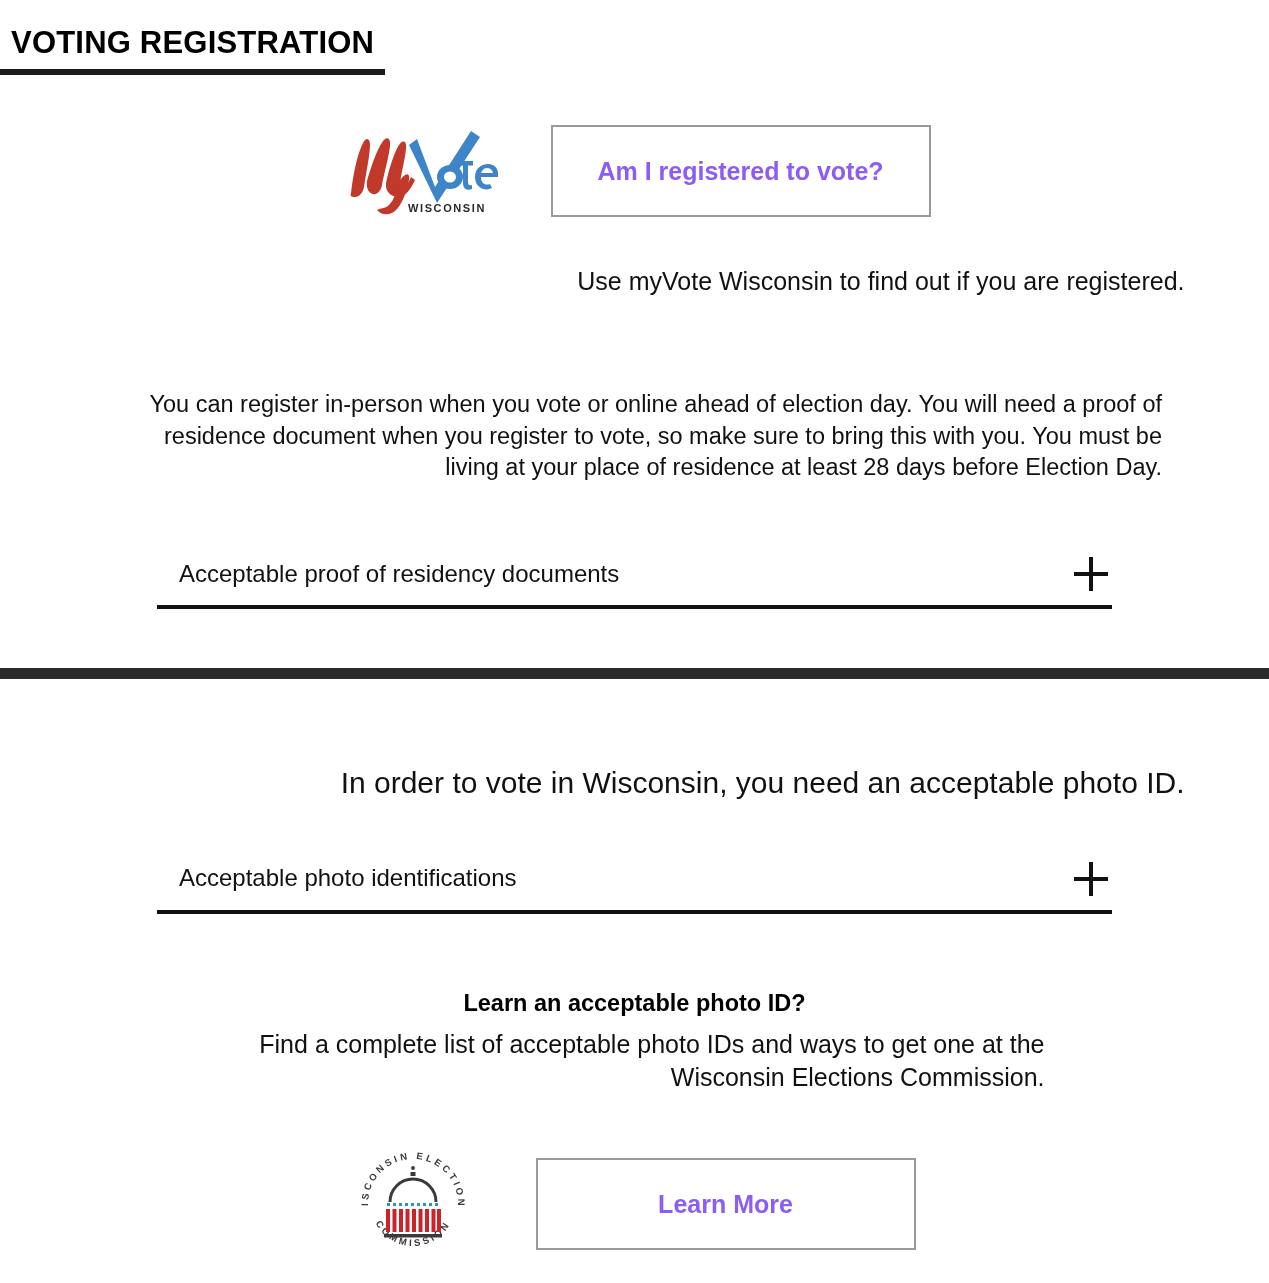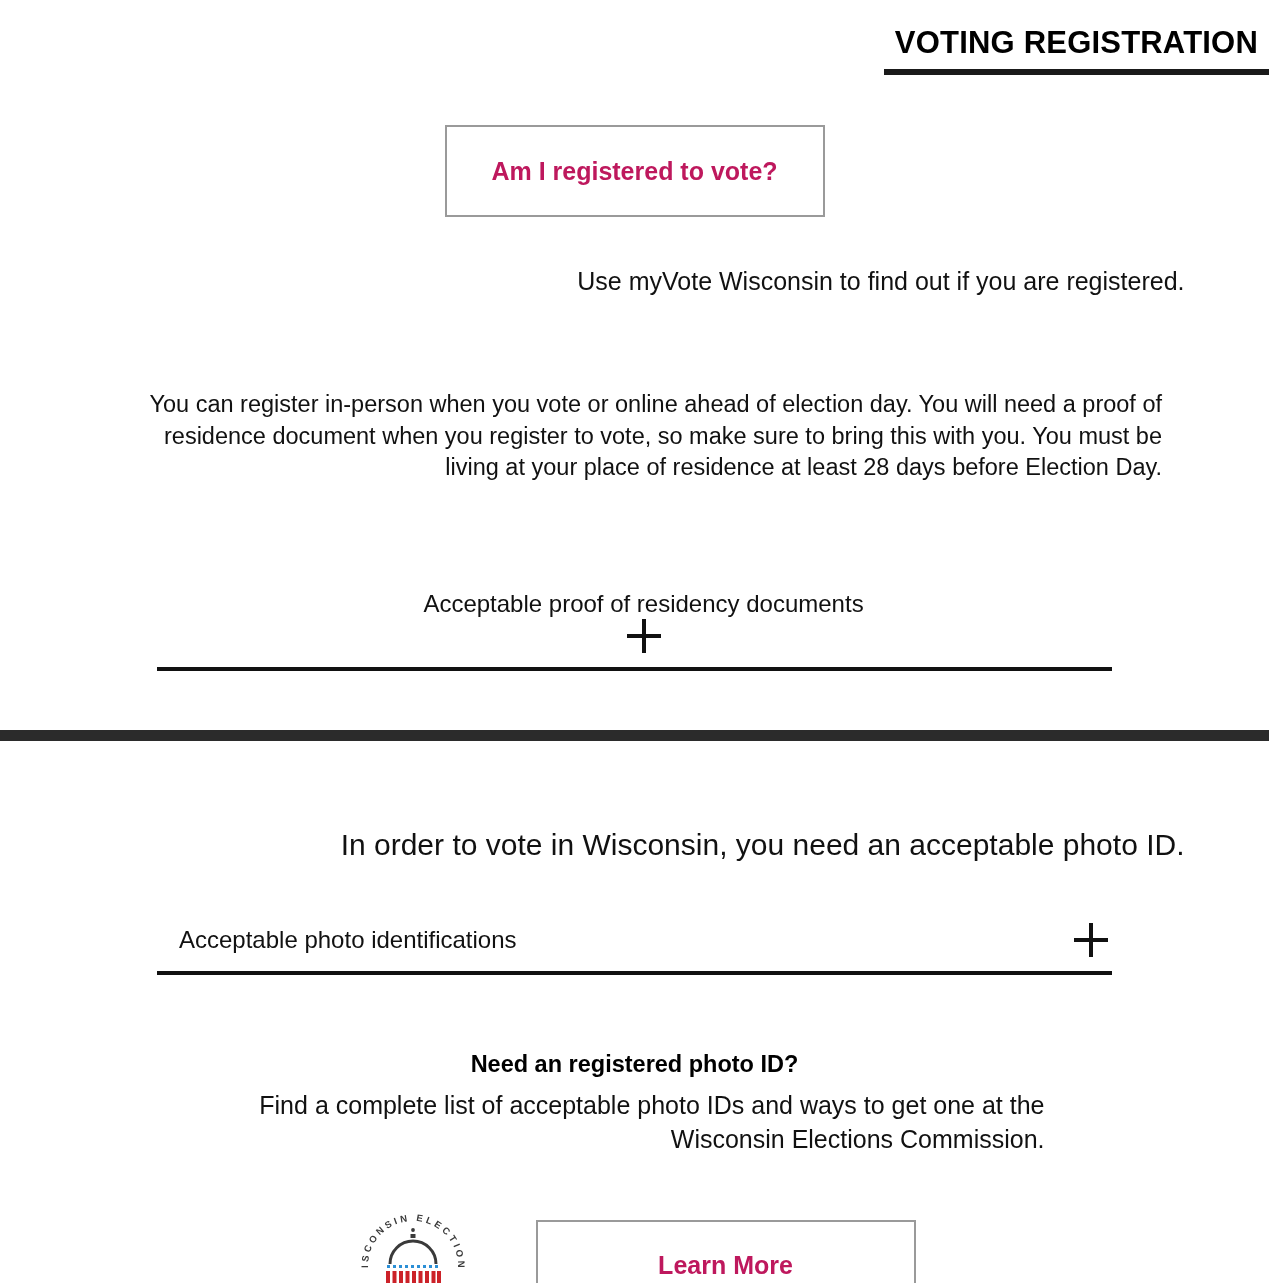--- a/index.html
+++ b/index.html
@@ -26,21 +26,21 @@
     text-align: center;
     font-weight: bold;
     font-size: 31px;
     letter-spacing: 0.2px;
     line-height: 1.1;
     margin: 0;
     color: #000;
   }
   .title-wrap {
     display: flex;
-    justify-content: flex-end;
+    justify-content: flex-start;
   }
   .title-inner {
     display: inline-block;
     padding: 0 11px 9px 11px;
     border-bottom: 6px solid #1a1a1a;
   }
 
   
   .logo-button-row {
     display: flex;
@@ -51,21 +51,21 @@
   .cta-button {
     border: 2px solid #9a9a9a;
     background: #ffffff;
     width: 380px;
     height: 92px;
     display: flex;
     align-items: center;
     justify-content: center;
     font-weight: bold;
     font-size: 25px;
-    color: #be185d;
+    color: #8b5cf6;
     cursor: pointer;
     font-family: "Liberation Sans", sans-serif;
   }
 
   .body-text {
     text-align: right;
     font-size: 23.5px;
     line-height: 1.35;
     color: #111;
     margin: 0 auto;
@@ -150,48 +150,76 @@
 <div class="section" style="padding-top:26px;">
 
   <div class="title-wrap">
     <div class="title-inner">
       <h1 class="section-title">VOTING REGISTRATION</h1>
     </div>
   </div>
 
   <div class="logo-button-row" style="margin-top:50px;">
 
+    <div class="myvote-logo">
+      <svg width="160" height="92" viewBox="0 0 160 92" xmlns="http://www.w3.org/2000/svg">
+
+        <path d="M78 14 L96 62 L132 6 L141 12 L98 78 L70 20 Z" fill="#3d85c8"></path>
+
+        <g fill="#c0392b">
+
+          <path d="M12 68 C14 50 18 30 24 18 C27 12 31 13 31 20 C31 30 27 48 25 62 C24 68 20 72 16 72 C12 72 11 71 12 68 Z"></path>
+
+          <path d="M28 56 C32 42 38 24 44 16 C48 11 52 13 51 21 C50 32 45 48 43 60 C42 66 38 70 34 69 C30 68 27 64 28 56 Z"></path>
+
+          <path d="M47 58 C50 44 55 28 60 20 C64 14 68 16 67 24 C66 34 62 50 61 58 C60 64 61 66 64 64 C67 62 70 57 72 52 L76 55 C72 64 66 72 60 72 C53 72 46 68 47 58 Z"></path>
+
+          <path d="M58 60 C60 56 63 52 66 50 C69 48 71 50 70 55 C68 66 63 80 56 86 C50 91 42 90 38 85 C41 83 46 84 50 80 C55 75 57 68 58 60 Z"></path>
+        </g>
+
+        <g fill="#3d85c8">
+          <ellipse cx="111" cy="52" rx="13" ry="12"></ellipse>
+          <ellipse cx="111" cy="52" rx="6" ry="5.5" fill="#ffffff"></ellipse>
+          <path d="M124 38 L124 58 C124 64 128 66 133 64 L133 60 C130 61 129 60 129 56 L129 38 Z"></path>
+          <rect x="120" y="36" width="14" height="4.5"></rect>
+          <path d="M136 52 C136 44 142 39 149 39 C156 39 160 44 159 52 L142 52 C142 58 146 61 151 59 L153 63 C145 67 136 62 136 52 Z"></path>
+          <path d="M142 48 L154 48 C153 44 150 43 148 43 C145 43 143 45 142 48 Z" fill="#ffffff"></path>
+        </g>
+
+        <text x="108" y="87" font-family="'Liberation Sans', sans-serif" font-size="11" font-weight="bold" letter-spacing="1.6" fill="#2b2b2b" text-anchor="middle">WISCONSIN</text>
+      </svg>
+    </div>
 
     <button class="cta-button">Am I registered to vote?</button>
   </div>
 
   <p class="body-text" style="margin-top:48px; width:1100px; font-size:25px;">Use myVote Wisconsin to find out if you are registered.</p>
 
   <p class="body-text" style="margin-top:90px; width:1055px;">You can register in-person when you vote or online ahead of election day. You will need a proof of residence document when you register to vote, so make sure to bring this with you. You must be living at your place of residence at least 28 days before Election Day.</p>
 
-  <div class="accordion" style="margin-top:106px;flex-direction:column;">
+  <div class="accordion" style="margin-top:73px;">
     <span class="accordion-label">Acceptable proof of residency documents</span>
     <span class="plus-icon"></span>
   </div>
 
 </div>
 
 <div class="section-divider" style="margin-top:59px;"></div>
 
 <div class="section" style="padding-top:56px;">
 
 
   <p class="body-text" style="margin-top:28px; width:1100px; font-size:30px;">In order to vote in Wisconsin, you need an acceptable photo ID.</p>
 
   <div class="accordion" style="margin-top:58px;">
     <span class="accordion-label">Acceptable photo identifications</span>
     <span class="plus-icon"></span>
   </div>
 
-  <h2 class="sub-heading" style="margin-top:76px;">Need an registered photo ID?</h2>
+  <h2 class="sub-heading" style="margin-top:76px;">Learn an acceptable photo ID?</h2>
 
   <p class="body-text" style="margin-top:11px; width:820px; font-size:25px;">Find a complete list of acceptable photo IDs and ways to get one at the Wisconsin Elections Commission.</p>
 
   <div class="logo-button-row" style="margin-top:50px;">
 
     <div class="wec-seal">
       <svg width="118" height="118" viewBox="0 0 118 118" xmlns="http://www.w3.org/2000/svg">
         <defs>
           <path id="arcTop" d="M 14,59 A 45,45 0 0 1 104,59" fill="none"></path>
           <path id="arcBot" d="M 17,59 A 42,42 0 0 0 101,59" fill="none"></path>

